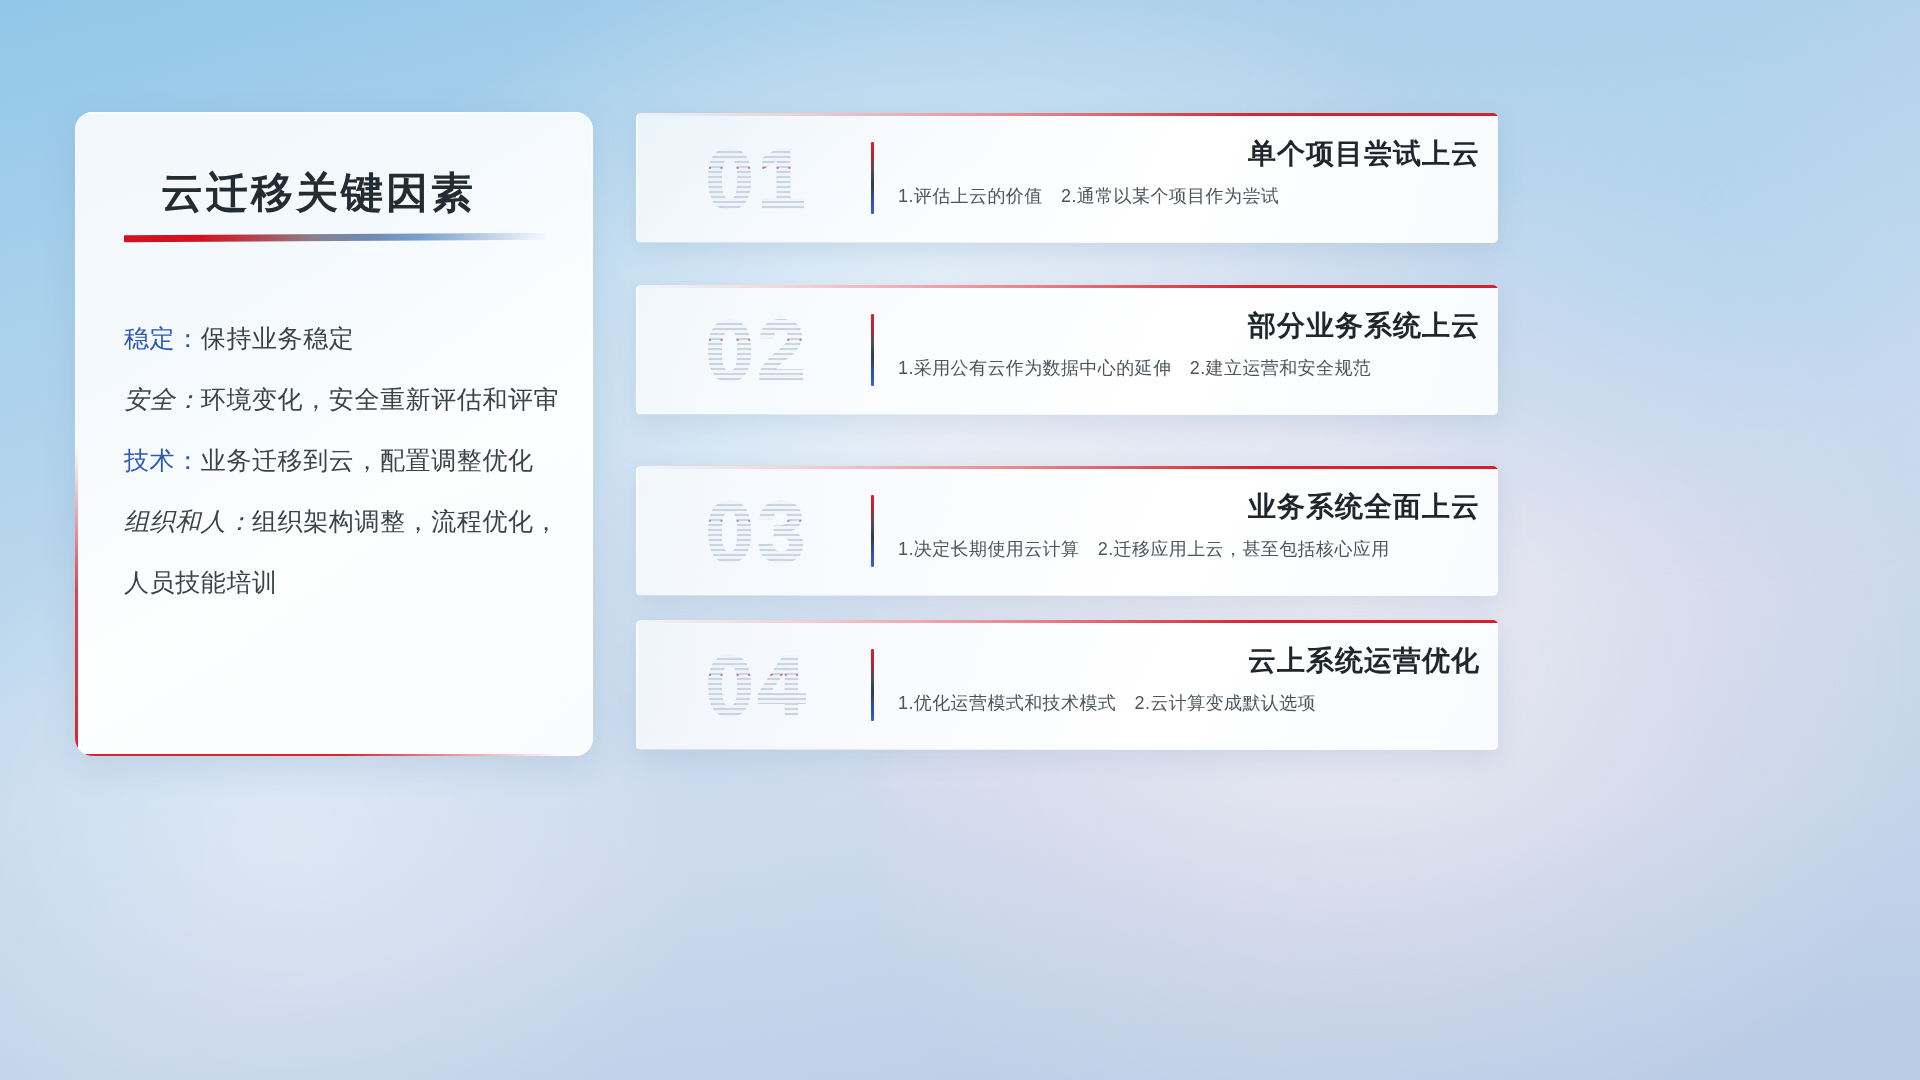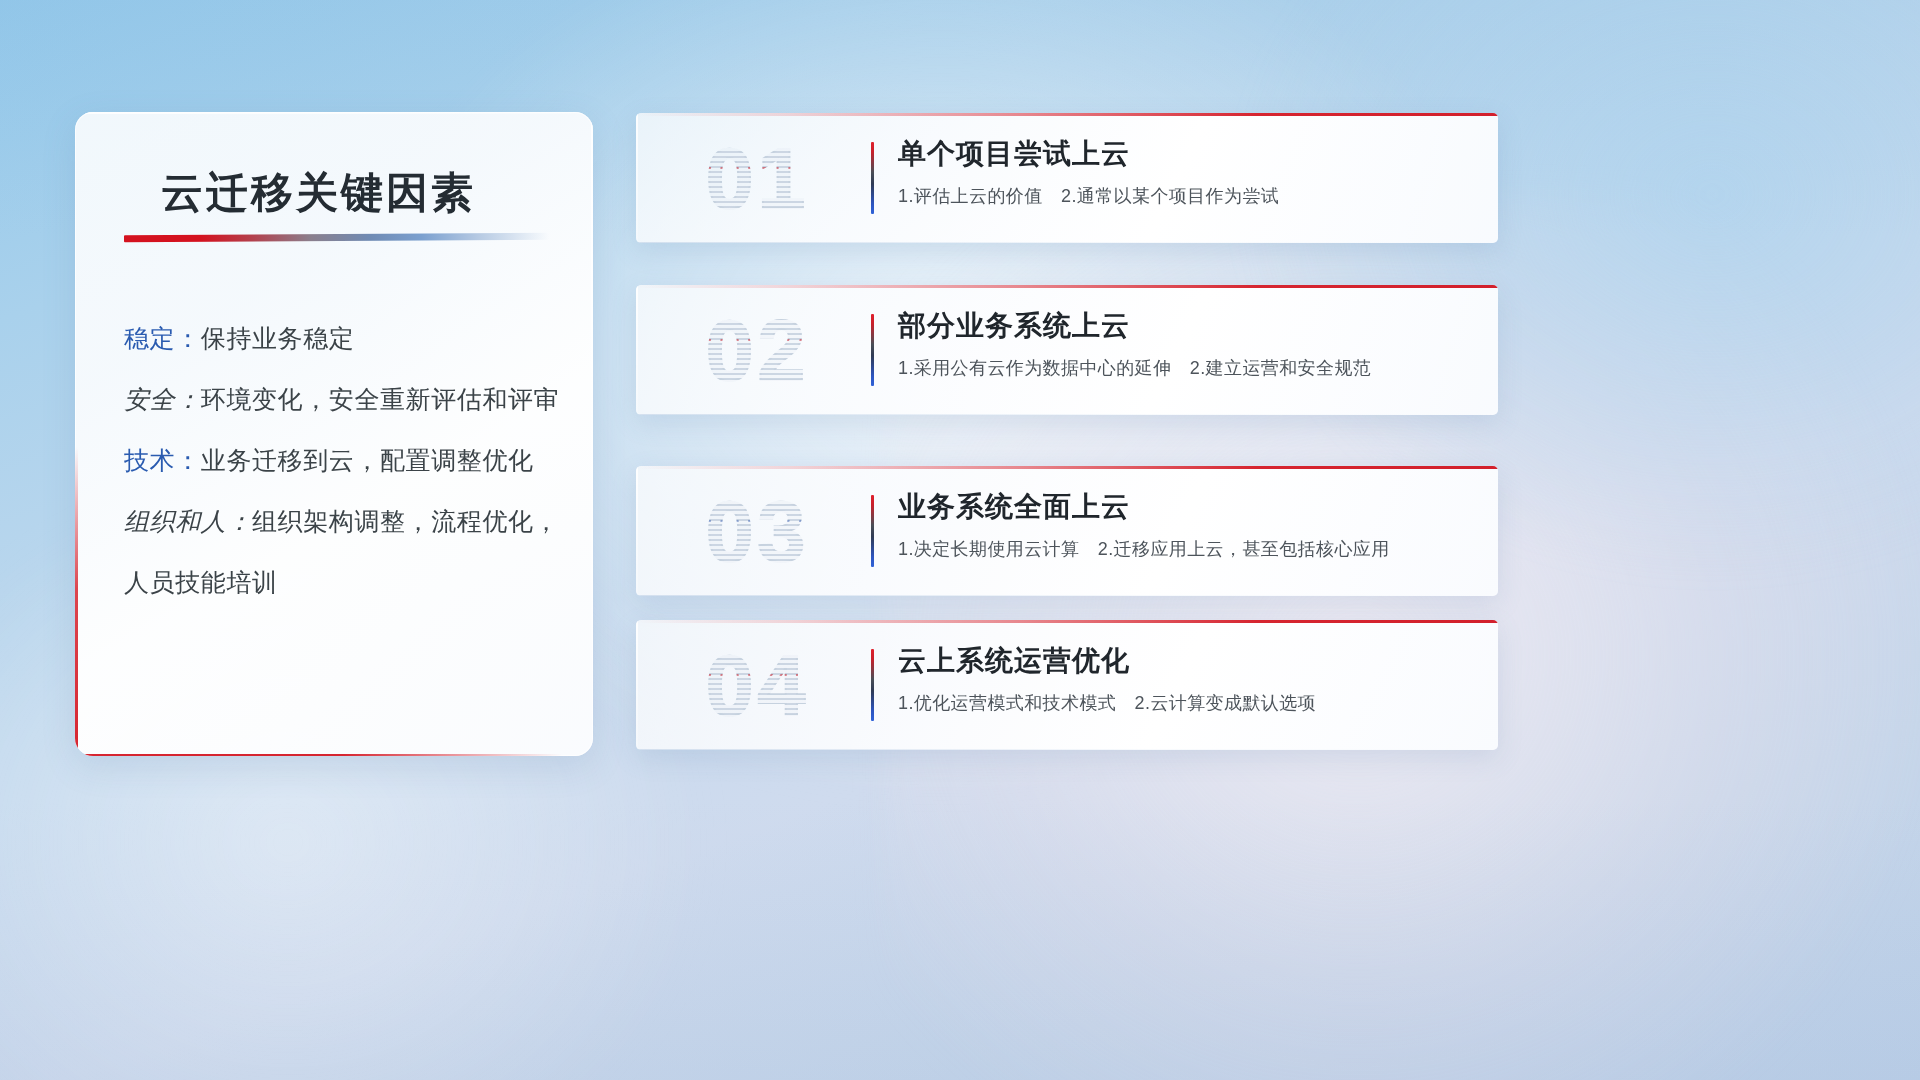--- a/index.html
+++ b/index.html
@@ -164,21 +164,21 @@
   .card-num-tint.blue { -webkit-text-stroke-color:rgba(52,92,176,.45); }
 
   .card-divider {
     position:absolute; left:235px; top:29px; width:3px; height:72px;
     background:linear-gradient(to bottom, #e0202c 0%, #c8202b 14%, #4a4f57 42%, #2f3b55 58%, #2d55c0 86%, #2f62d8 100%);
     border-radius:1px;
   }
   .card-body { position:absolute; left:262px; top:20px; right:18px; }
   .card-title {
     font-size:28px; font-weight:700; color:#20262c; letter-spacing:1px;
-    line-height:42px; white-space:nowrap;
+    line-height:42px; white-space:nowrap;text-align:right;
   }
   .card-desc {
     margin-top:8px;
     font-size:18px; color:#4d545b; letter-spacing:.4px;
     line-height:26px; white-space:nowrap;
   }
 </style>
 </head>
 <body>
 

